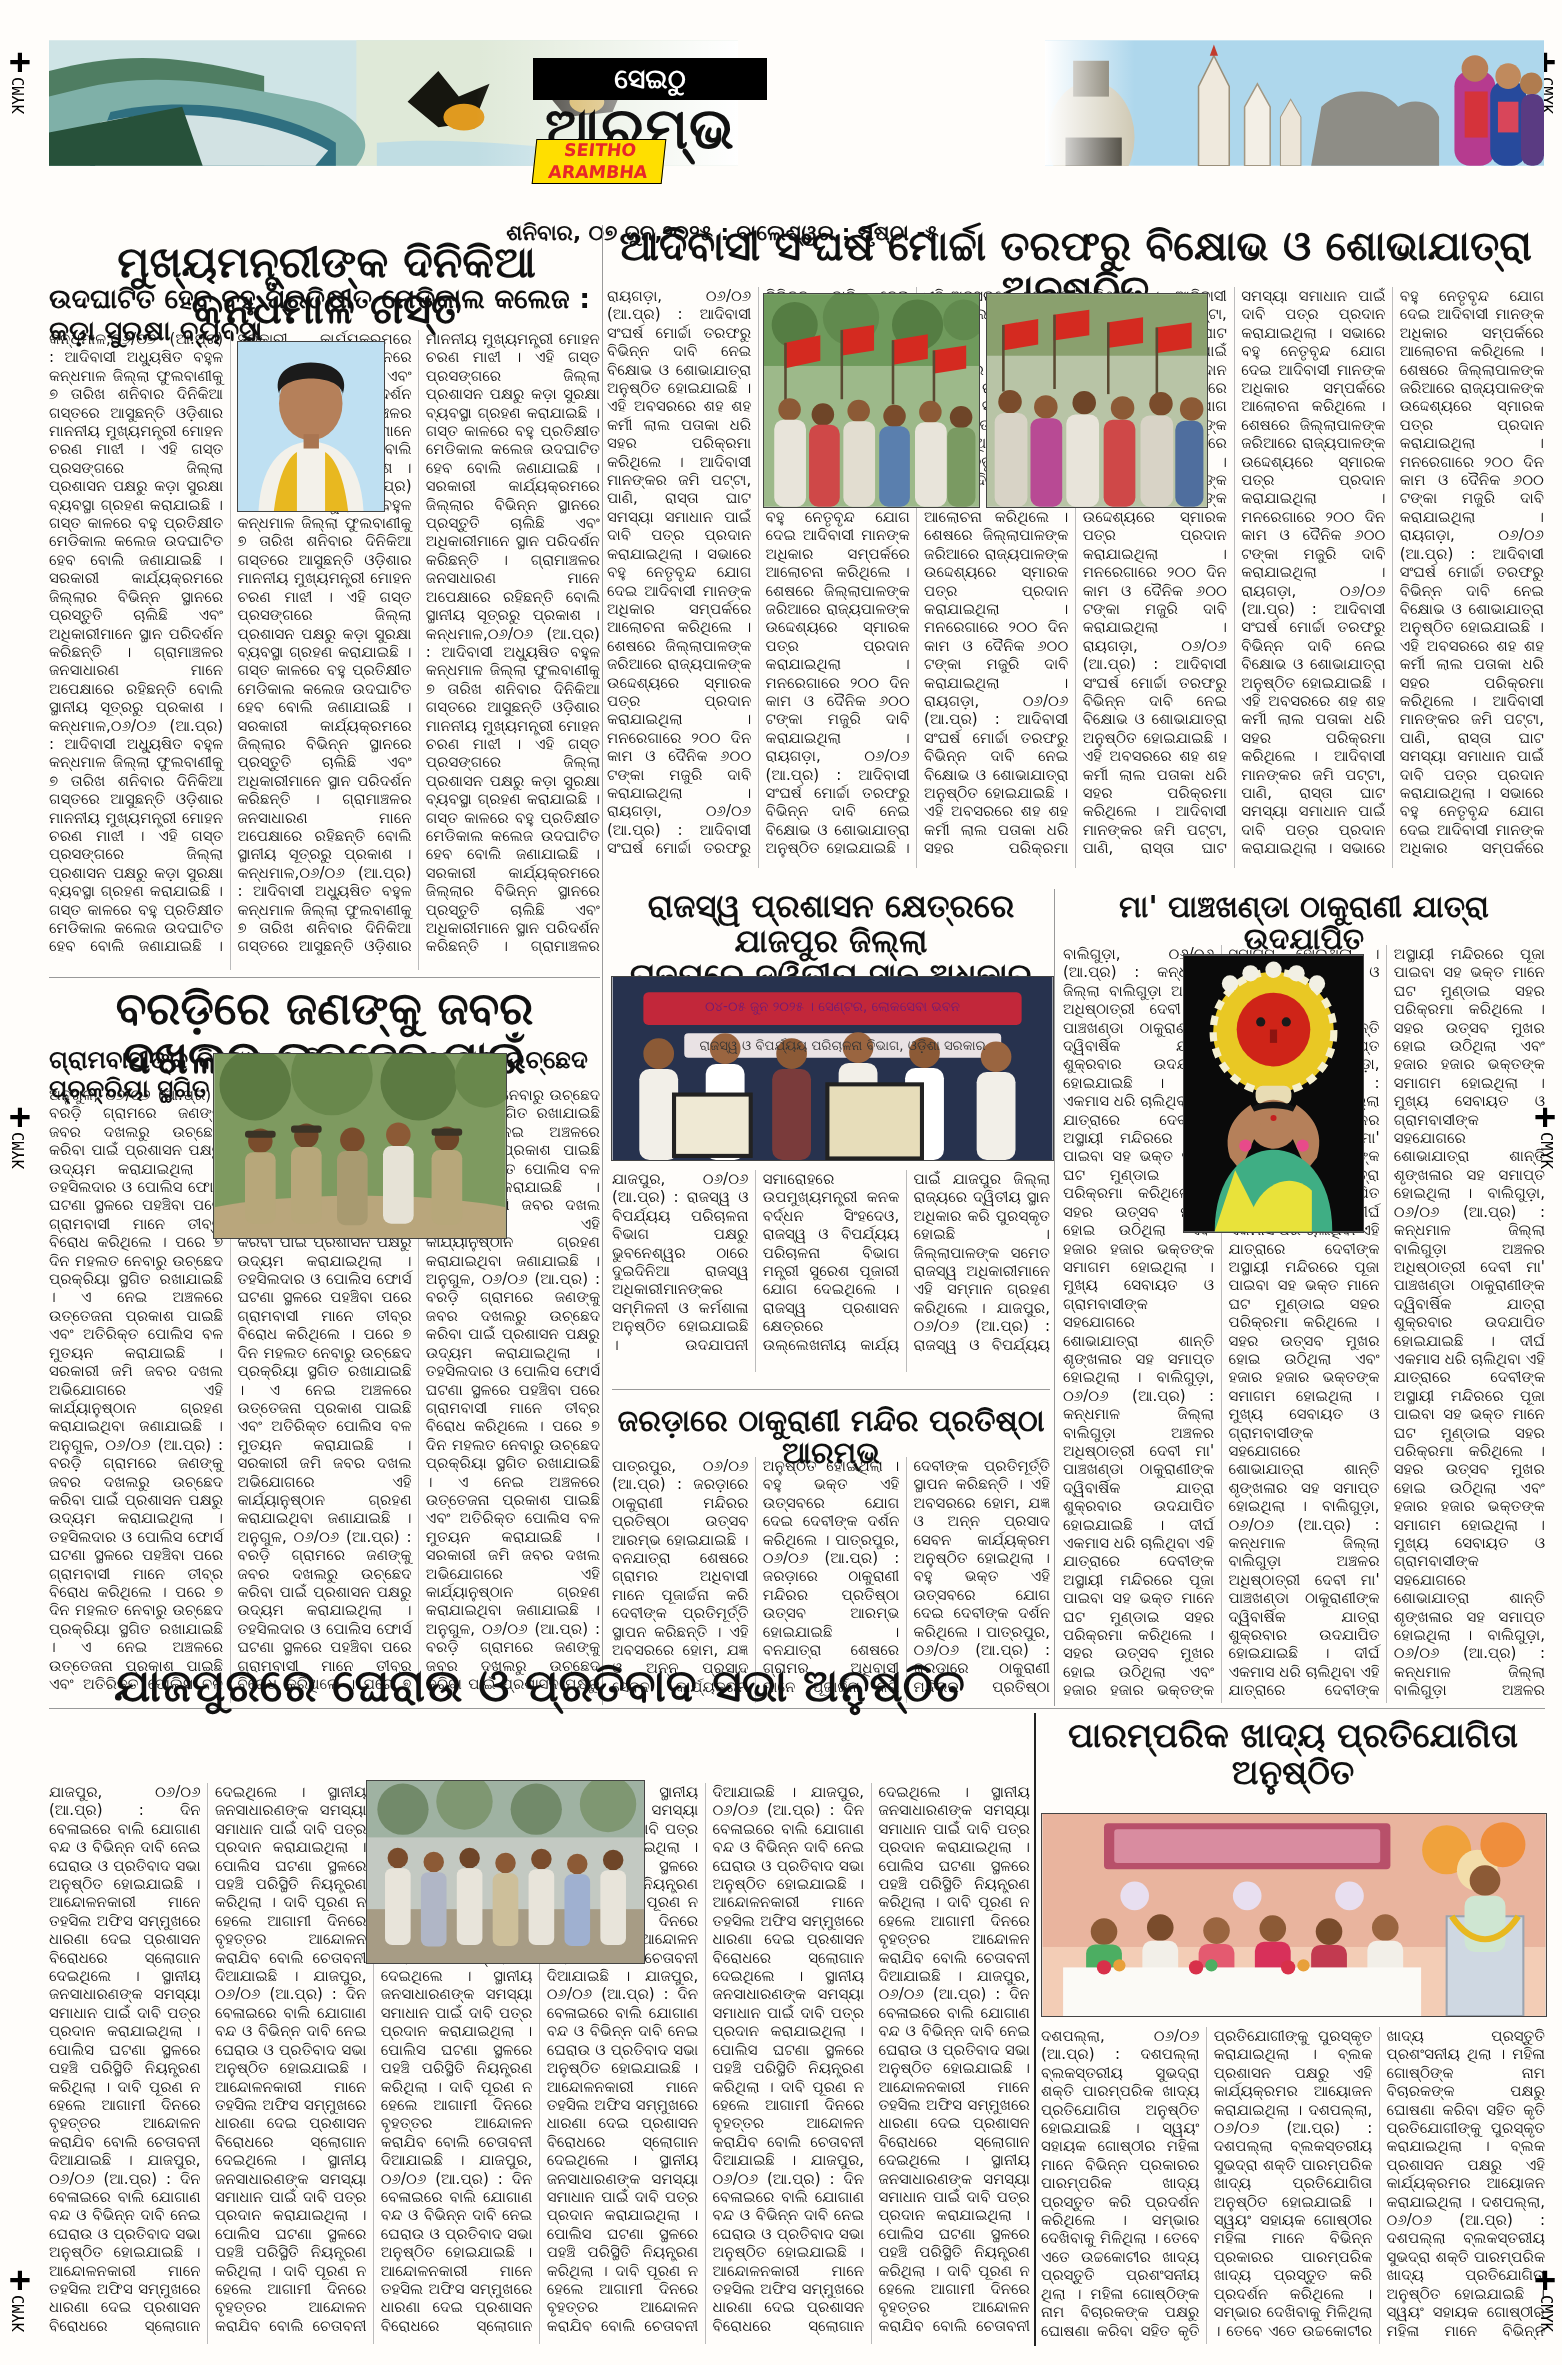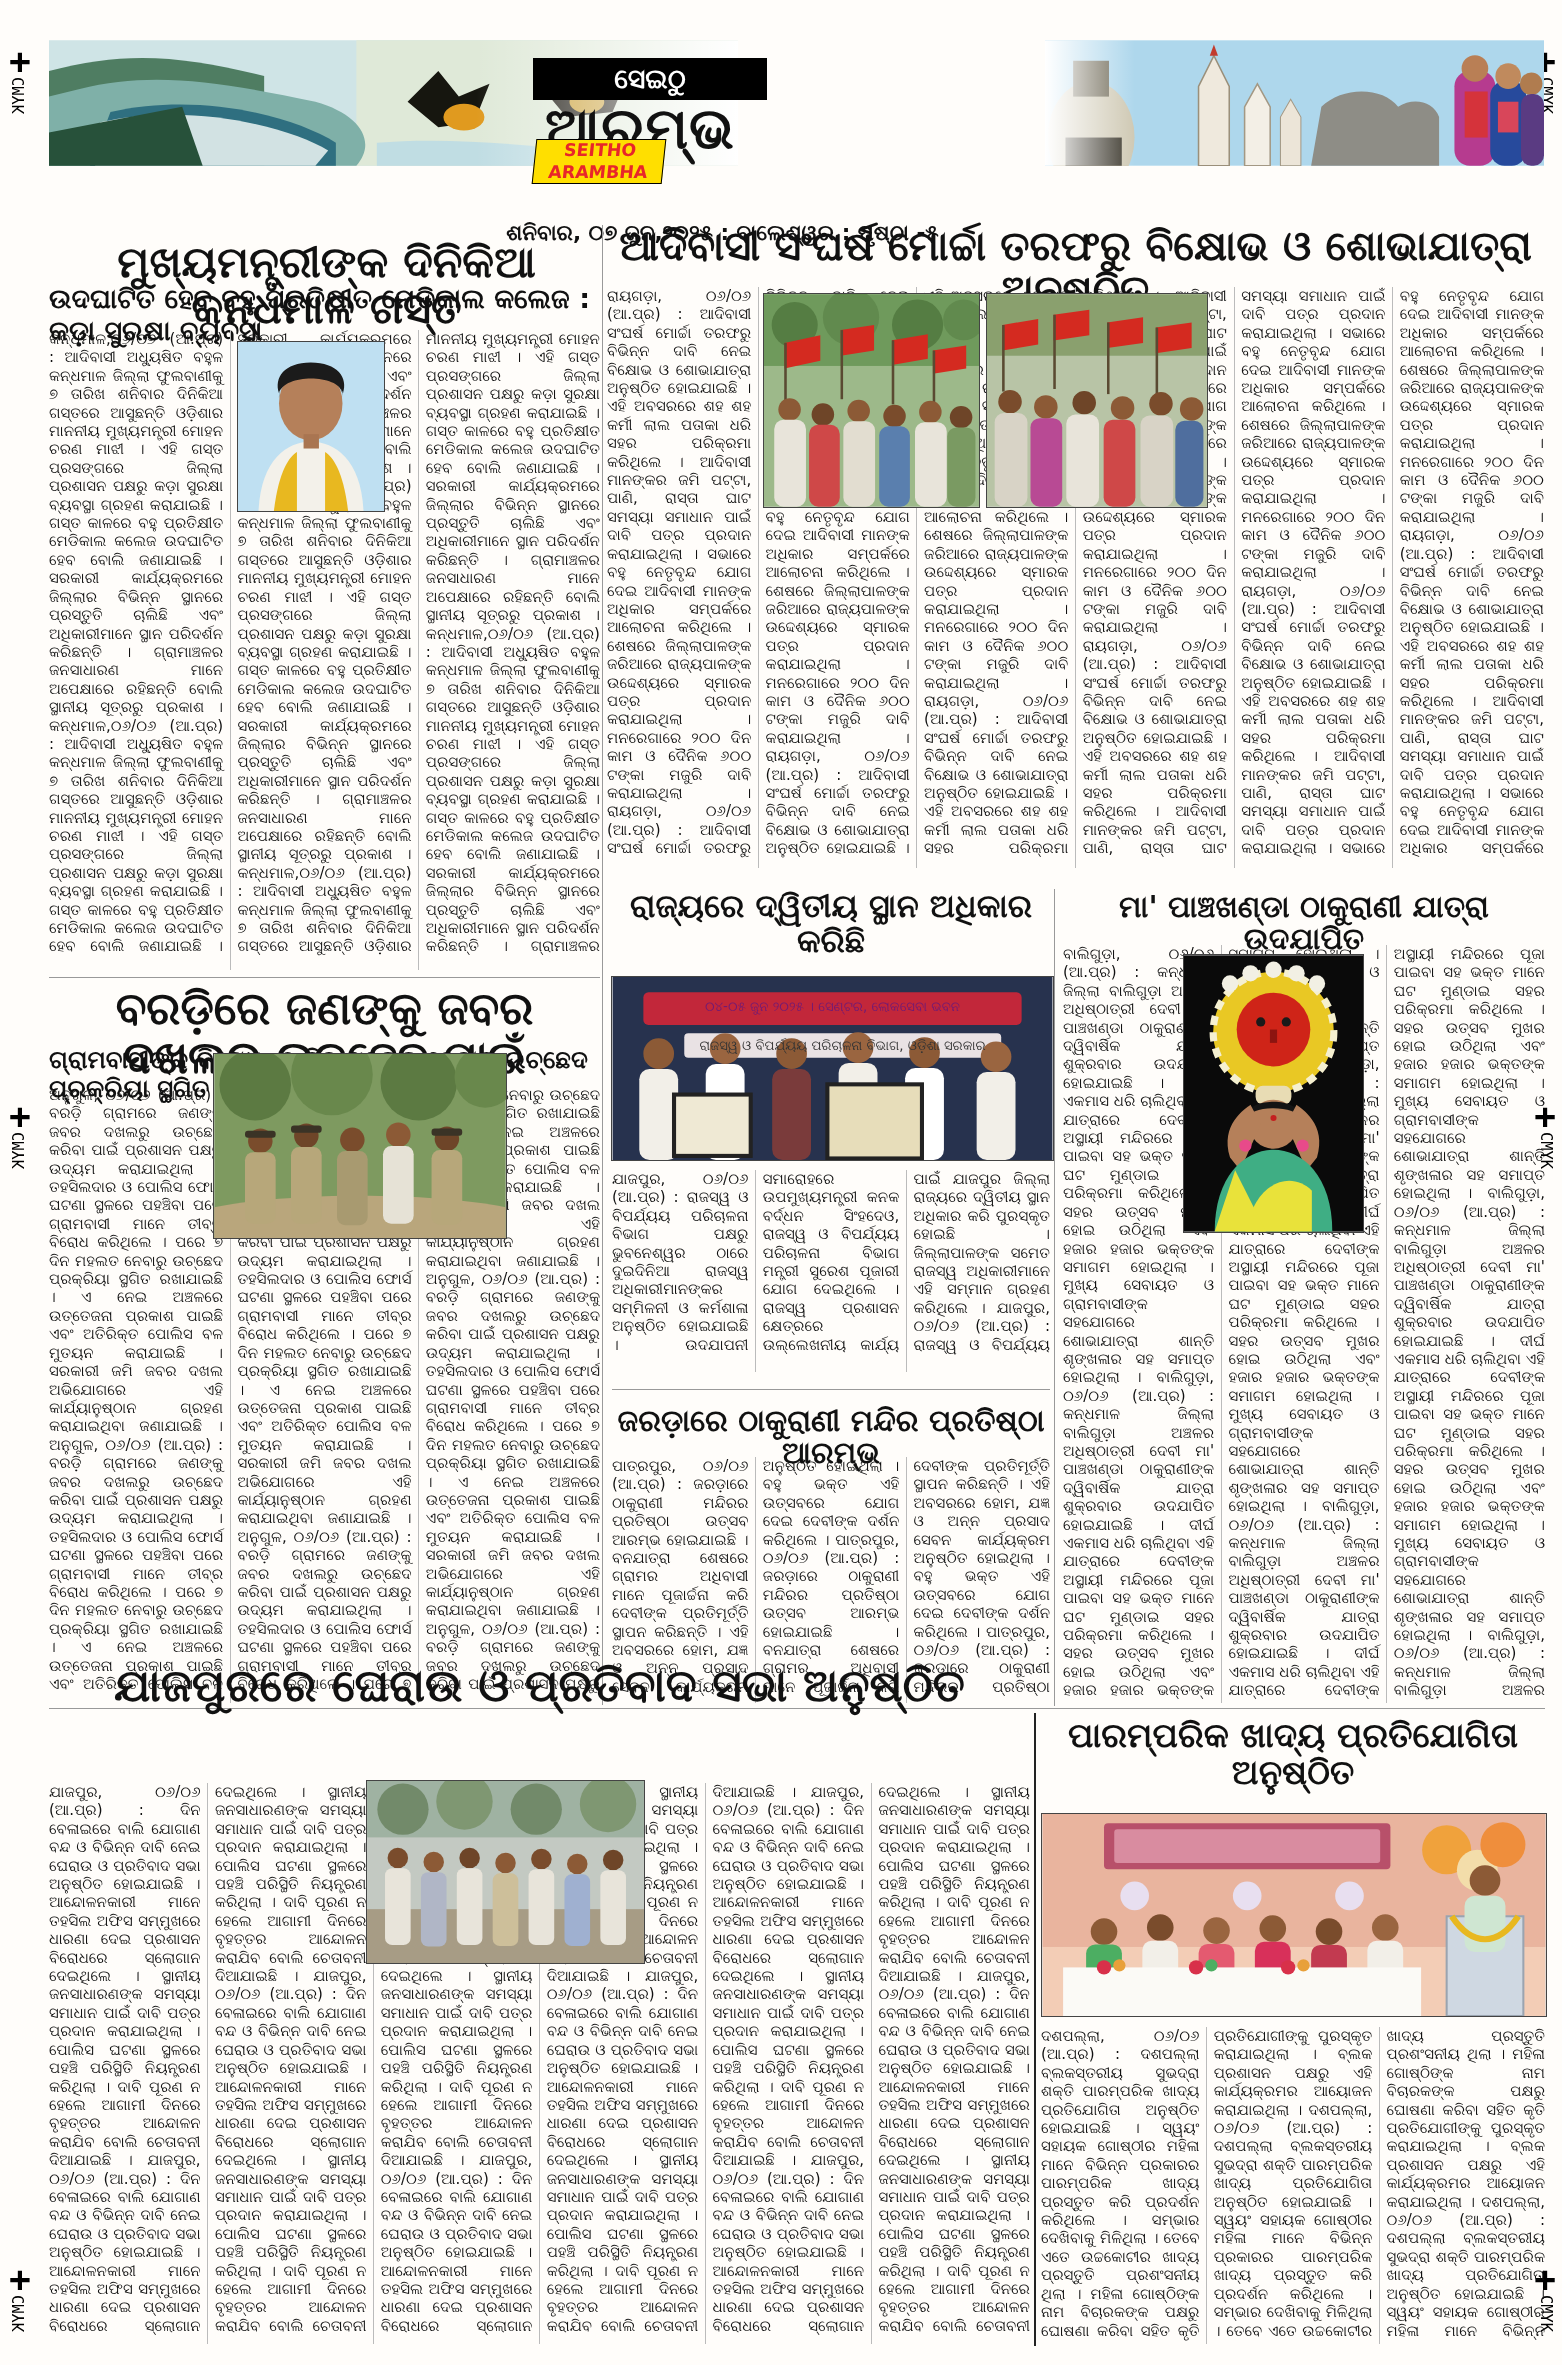--- a/index.html
+++ b/index.html
@@ -265,20 +265,21 @@
       <rect x="60" y="150" width="60" height="14" rx="6" fill="#3a3326"></rect>
       <rect x="150" y="140" width="60" height="14" rx="6" fill="#3a3326"></rect>
       <rect x="425" y="146" width="60" height="14" rx="6" fill="#3a3326"></rect>
     </svg>
   </div>
 
   <div class="abs rule-v" style="left:602px;top:225px;height:1480px;"></div>
   <div class="abs rule-v" style="left:1054px;top:889px;height:817px;"></div>
 
   <div class="abs hl hl-mid" style="left:612px;top:889px;width:438px;">
+    <div>ରାଜସ୍ୱ ପ୍ରଶାସନ କ୍ଷେତ୍ରରେ ଯାଜପୁର ଜିଲ୍ଲା</div>
     <div>ରାଜ୍ୟରେ ଦ୍ୱିତୀୟ ସ୍ଥାନ ଅଧିକାର କରିଛି</div>
   </div>
   <div class="abs photo" style="left:611px;top:976px;width:441px;height:183px;">
     <svg width="441" height="183" viewBox="0 0 860 358">
       <rect width="860" height="358" fill="#27324e"></rect>
       <rect x="60" y="30" width="740" height="64" rx="10" fill="#c2273a"></rect>
       <rect x="140" y="110" width="620" height="48" rx="8" fill="#e9e2e4"></rect>
       <g>
         <circle cx="90" cy="150" r="30" fill="#8c5a36"></circle>
           <rect x="52" y="180" width="76" height="178" rx="20" fill="#f2efe8"></rect>

